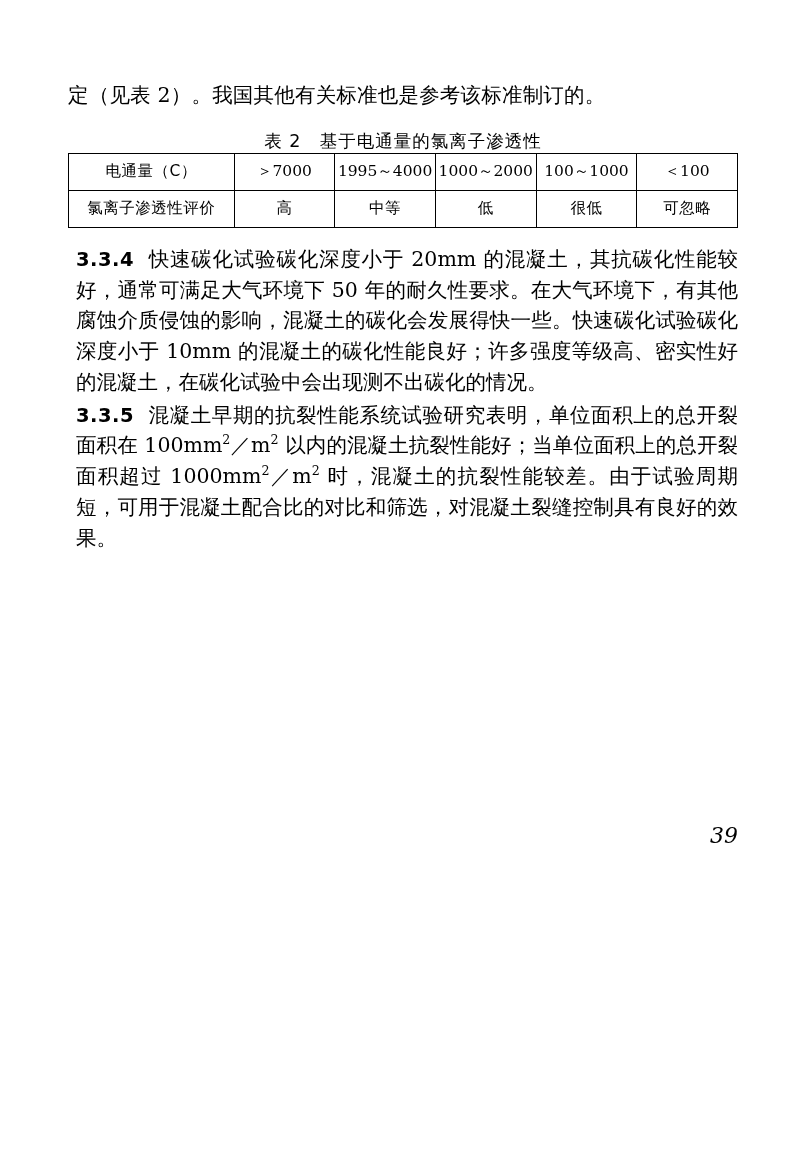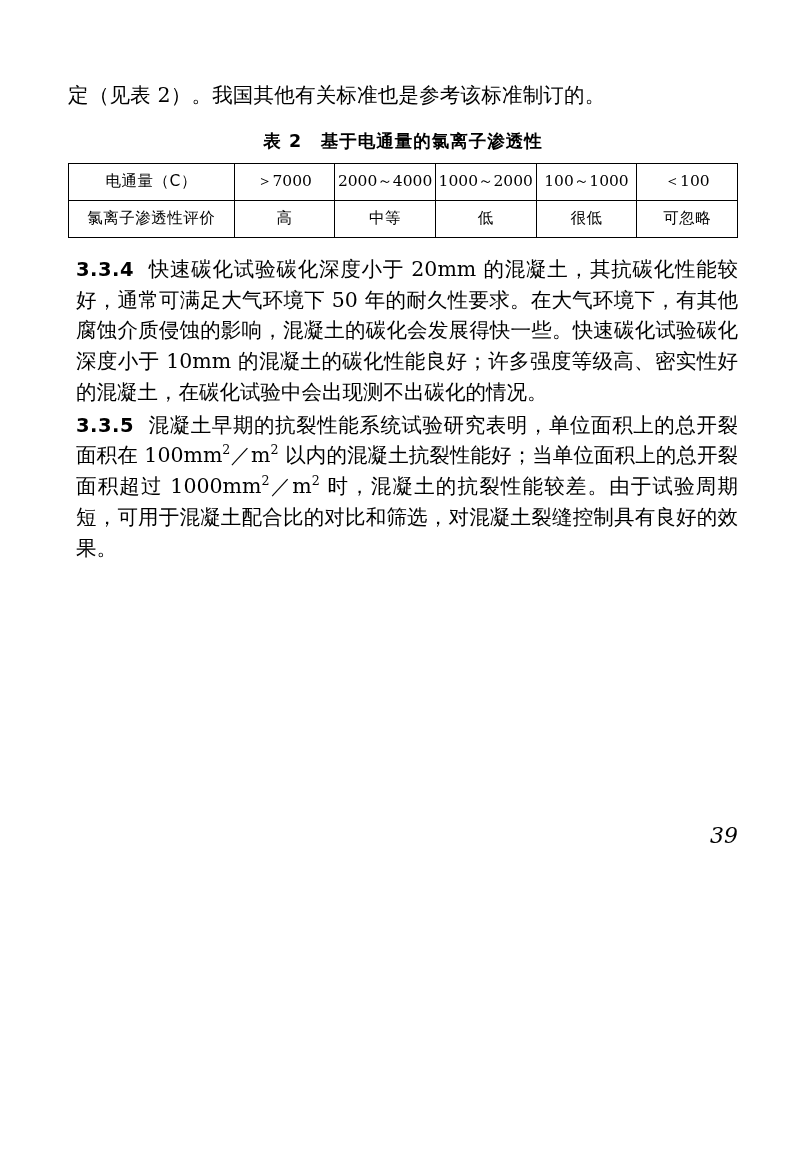--- a/index.html
+++ b/index.html
@@ -26,23 +26,23 @@
   .lead-line {
     font-size: 20.5px;
     line-height: 1.5;
     letter-spacing: 0.2px;
     margin: 0 0 18px 0;
     white-space: nowrap;
   }
   .table-title {
     text-align: center;
     font-size: 17.5px;
-    font-weight: bold;
+    font-weight: normal;
     letter-spacing: 1px;
-    margin: 0 0 10px 0;
+    margin: 0 0 0 0;
     font-family: "DejaVu Sans", "Liberation Sans", sans-serif;
   }
   table.perm {
     border-collapse: collapse;
     width: 100%;
     margin: 0 0 16px 0;
     table-layout: fixed;
     padding-left: 6px;
   }
   table.perm td {
@@ -93,21 +93,21 @@
 
   <p class="lead-line">定（见表 2）。我国其他有关标准也是参考该标准制订的。</p>
 
   <div class="table-title">表 2　基于电通量的氯离子渗透性</div>
 
   <table class="perm">
     <tbody>
       <tr>
         <td class="rowhead">电通量（C）</td>
         <td class="num">＞7000</td>
-        <td class="num">2000～4000</td>
+        <td class="num">1995～4000</td>
         <td class="num">1000～2000</td>
         <td class="num">100～1000</td>
         <td class="num">＜100</td>
       </tr>
       <tr>
         <td class="rowhead">氯离子渗透性评价</td>
         <td>高</td>
         <td>中等</td>
         <td>低</td>
         <td>很低</td>

